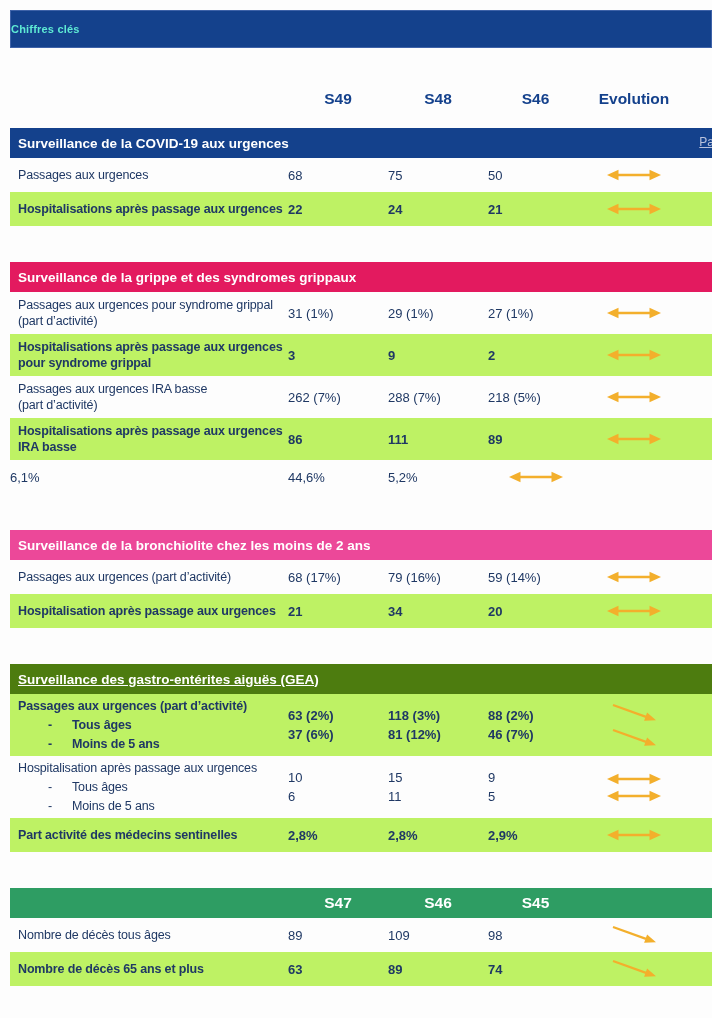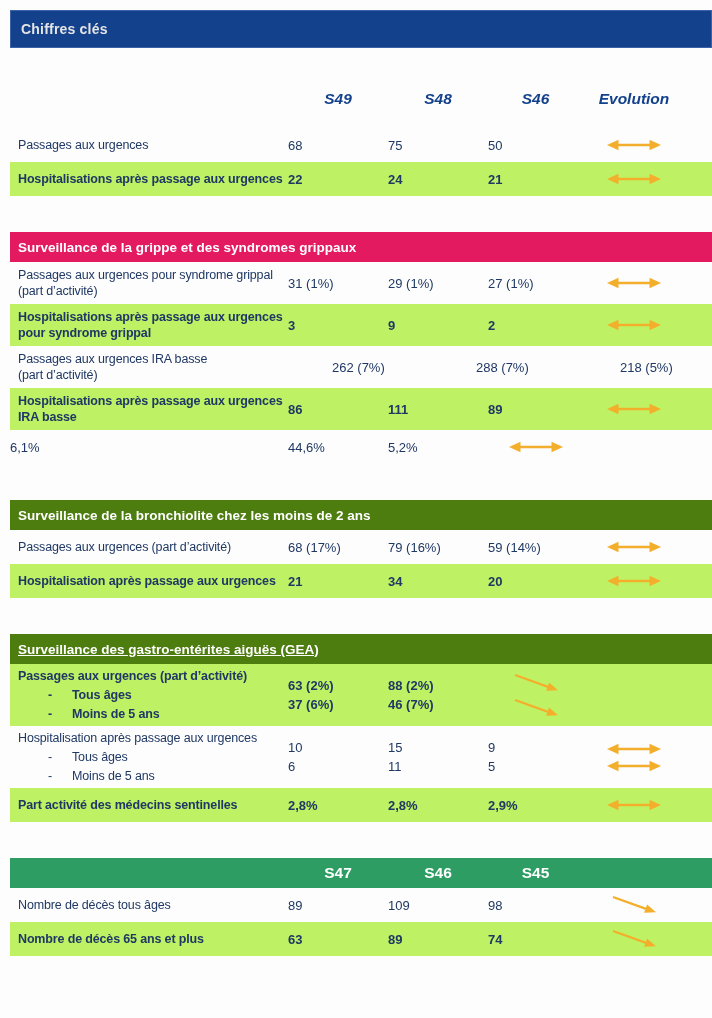--- a/index.html
+++ b/index.html
@@ -8,27 +8,27 @@
     background:#fdfdfd;
     font-family:"Liberation Sans", sans-serif;
     color:#1F3864;
   }
   
   .banner{
     margin:10px 0 0 10px;width:702px;height:38px;box-sizing:border-box;
     background:#14418C;border:1px solid #3E62A8;
     display:flex;align-items:center;
   }
-  .banner-title{color:#e5e5e5;font-weight:700;font-size:14px;padding-left:10px;letter-spacing:.2px;}
+  .banner-title{color:#5eead4;font-weight:700;font-size:11px;letter-spacing:.2px;}
 
   
   .grid{display:grid;grid-template-columns:278px 100px 100px 95px 102px;}
 
   
-  .colhead{margin:38px 0 16px 10px;width:702px;height:26px;align-items:center;font-style:italic;}
+  .colhead{margin:38px 0 16px 10px;width:702px;height:26px;align-items:center;}
   .colhead .wk{grid-column:auto;text-align:center;color:#14418C;font-weight:700;font-size:15.5px;}
   .colhead .spacer{grid-column:1;}
 
   #sections{margin:16px 0 0 10px;width:702px;}
   .section{margin-bottom:36px;}
 
   .band{height:30px;align-items:center;color:#ffffff;position:relative;width:702px;}
   .band-title{grid-column:1 / span 3;font-weight:700;font-size:13.5px;padding-left:8px;white-space:nowrap;}
   .band.withcols .band-title{grid-column:1;}
   .band-col{font-weight:700;font-size:15.5px;text-align:center;}
@@ -53,20 +53,24 @@
 <div class="colhead grid">
   <div class="spacer"></div>
   <div class="wk">S49</div>
   <div class="wk">S48</div>
   <div class="wk">S46</div>
   <div class="wk">Evolution</div>
 </div>
 
 <main id="sections">
     <section class="section">
+      <div class="band grid" style="background: rgb(20, 65, 140);">
+        <div class="band-title">Surveillance de la COVID-19 aux urgences</div>
+        <a class="page-link" href="#">Pa</a>
+      </div>
       <div class="row grid" style="min-height: 34px;">
         <div class="cell label"><div class="label-main">Passages aux urgences</div></div>
         <div class="cell val">
           <div>68</div>
         </div>
         <div class="cell val">
           <div>75</div>
         </div>
         <div class="cell val">
           <div>50</div>
@@ -136,21 +140,21 @@
           <div>2</div>
         </div>
         <div class="cell evo">
           <svg viewBox="0 0 54 14" width="54" height="14">
             <line x1="9" y1="7" x2="45" y2="7" stroke="#F3AF2C" stroke-width="2.6"></line>
             <polygon points="0,7 11.5,1.8 11.5,12.2" fill="#F3AF2C"></polygon>
             <polygon points="54,7 42.5,1.8 42.5,12.2" fill="#F3AF2C"></polygon>
           </svg>
         </div>
       </div>
-      <div class="row grid" style="min-height: 42px; gap: 44px;">
+      <div class="row grid" style="min-height: 42px;">
         <div class="cell label"><div class="label-main">Passages aux urgences IRA basse
 (part d’activité)</div></div>
         <div class="cell val">
           <div>262 (7%)</div>
         </div>
         <div class="cell val">
           <div>288 (7%)</div>
         </div>
         <div class="cell val">
           <div>218 (5%)</div>
@@ -196,21 +200,21 @@
         <div class="cell evo">
           <svg viewBox="0 0 54 14" width="54" height="14">
             <line x1="9" y1="7" x2="45" y2="7" stroke="#F3AF2C" stroke-width="2.6"></line>
             <polygon points="0,7 11.5,1.8 11.5,12.2" fill="#F3AF2C"></polygon>
             <polygon points="54,7 42.5,1.8 42.5,12.2" fill="#F3AF2C"></polygon>
           </svg>
         </div>
       </div>
     </section>
     <section class="section">
-      <div class="band grid" style="background: #4d7c0f;">
+      <div class="band grid" style="background: #ec4899;">
         <div class="band-title">Surveillance de la bronchiolite chez les moins de 2 ans</div>
       </div>
       <div class="row grid" style="min-height: 34px;">
         <div class="cell label"><div class="label-main">Passages aux urgences (part d’activité)</div></div>
         <div class="cell val">
           <div>68 (17%)</div>
         </div>
         <div class="cell val">
           <div>79 (16%)</div>
         </div>
@@ -255,20 +259,24 @@
             <span>Tous âges</span>
           </div><div class="bullet-line">
             <span class="bullet-dash">-</span>
             <span>Moins de 5 ans</span>
           </div></div>
         <div class="cell val">
           <div>63 (2%)</div>
           <div>37 (6%)</div>
         </div>
         <div class="cell val">
+          <div>118 (3%)</div>
+          <div>81 (12%)</div>
+        </div>
+        <div class="cell val">
           <div>88 (2%)</div>
           <div>46 (7%)</div>
         </div>
         <div class="cell evo">
           <svg viewBox="0 0 46 22" width="46" height="22">
             <line x1="2" y1="3" x2="35" y2="14.9" stroke="#F3AF2C" stroke-width="2.2"></line>
             <polygon points="45,18.3 33.1,18.8 36.1,10.4" fill="#F3AF2C"></polygon>
           </svg>
           <svg viewBox="0 0 46 22" width="46" height="22">
             <line x1="2" y1="3" x2="35" y2="14.9" stroke="#F3AF2C" stroke-width="2.2"></line>

